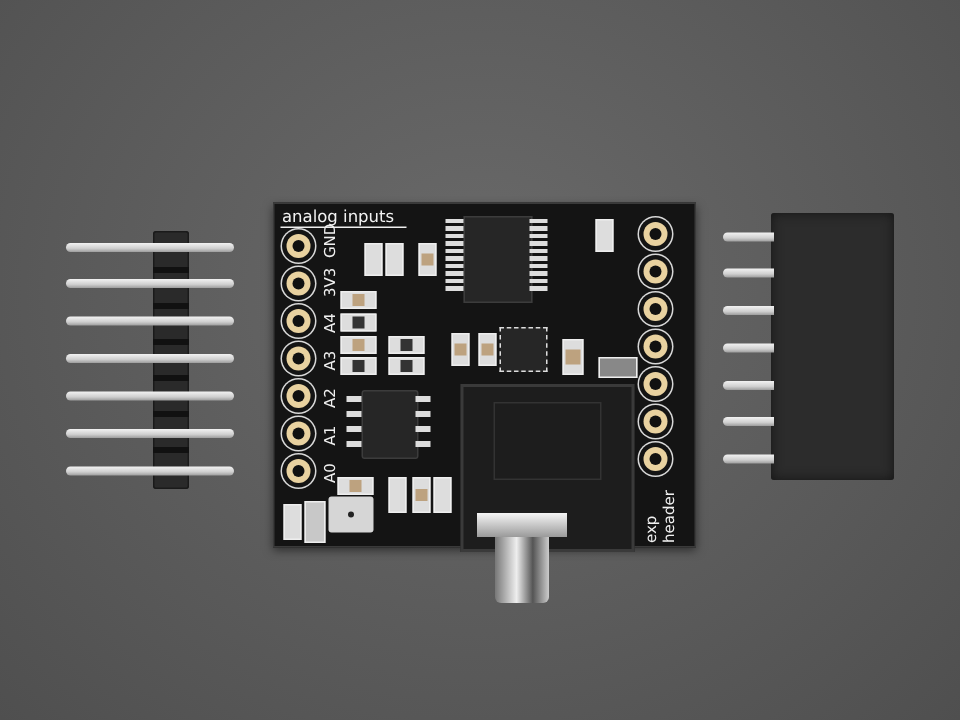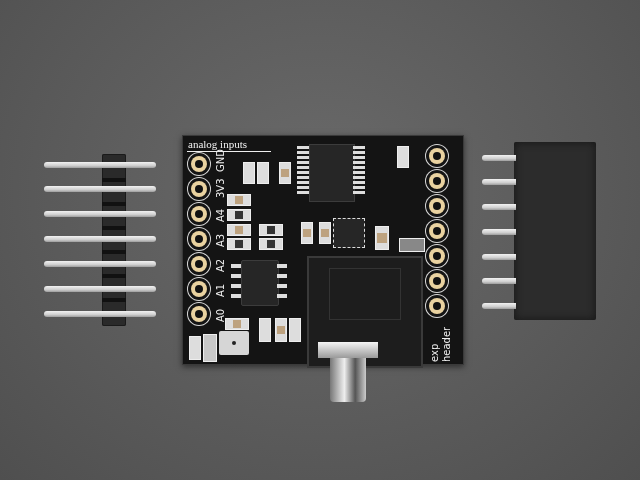--- a/index.html
+++ b/index.html
@@ -9,21 +9,21 @@
   .male-header{position:absolute;left:44px;top:154px;width:114px;height:172px;}
   .male-header .housing{position:absolute;left:58px;top:0;width:24px;height:172px;background:#2a2a2a;border-radius:2px;box-shadow:inset 0 0 0 1px #1a1a1a;}
   .male-header .housing .seg{position:absolute;left:0;width:24px;height:4px;background:#111;}
   .male-header .pin{position:absolute;left:0;width:112px;height:6px;background:linear-gradient(#f2f2f2,#cfcfcf 60%,#9d9d9d);border-radius:3px;}
   
   .female-header{position:absolute;left:482px;top:142px;width:114px;height:178px;}
   .female-header .body{position:absolute;left:32px;top:0;width:82px;height:178px;background:#2c2c2c;border-radius:2px;box-shadow:inset 0 0 8px #151515;}
   .female-header .pin{position:absolute;left:0;width:34px;height:6px;background:linear-gradient(#f2f2f2,#d0d0d0 60%,#9d9d9d);border-radius:3px 0 0 3px;}
   
   .board{position:absolute;left:182px;top:135px;width:280px;height:228px;background:#141414;border:1px solid #3a3a3a;box-shadow:0 2px 6px rgba(0,0,0,.5);}
-  .silk{position:absolute;color:#f2f2f2;font-size:11px;line-height:11px;white-space:nowrap;font-family:Liberation Serif, serif;}
+  .silk{position:absolute;color:#f2f2f2;font-size:11px;line-height:11px;white-space:nowrap;}
   .silk-title{left:5px;top:3px;font-size:11px;}
   .silk-title-line{position:absolute;left:4px;top:15px;width:84px;height:1px;background:#eee;}
   .vlabel{position:absolute;color:#f0f0f0;font-size:10px;transform:rotate(-90deg);transform-origin:left top;white-space:nowrap;}
   .pad{position:absolute;width:16px;height:16px;border-radius:50%;background:#e9d2a0;box-shadow:0 0 0 3px #141414,0 0 0 4px #d8d8d8;}
   .pad::after{content:"";position:absolute;left:4px;top:4px;width:8px;height:8px;border-radius:50%;background:#111;}
   .chip{position:absolute;background:#262626;border:1px solid #3c3c3c;}
   .lead{position:absolute;background:#d9d9d9;}
   .smd{position:absolute;background:#ddd;border:1px solid #eee;}
   .smd-body{position:absolute;background:#bda27f;}
   .jack{position:absolute;left:124px;top:120px;width:112px;height:108px;background:#1d1d1d;border:2px solid #3a3a3a;}

